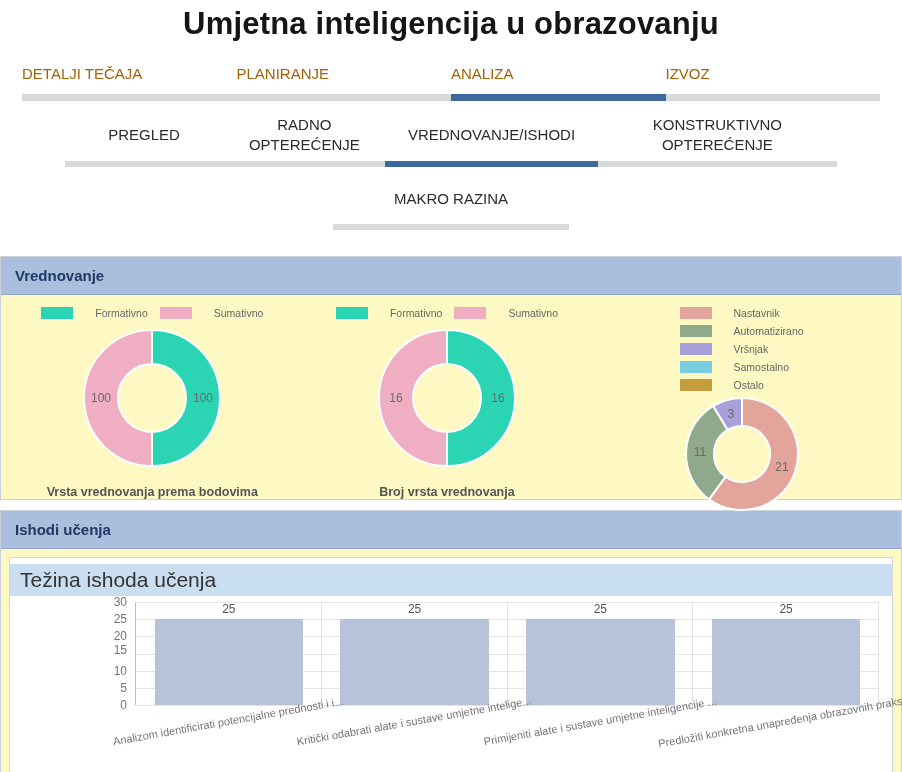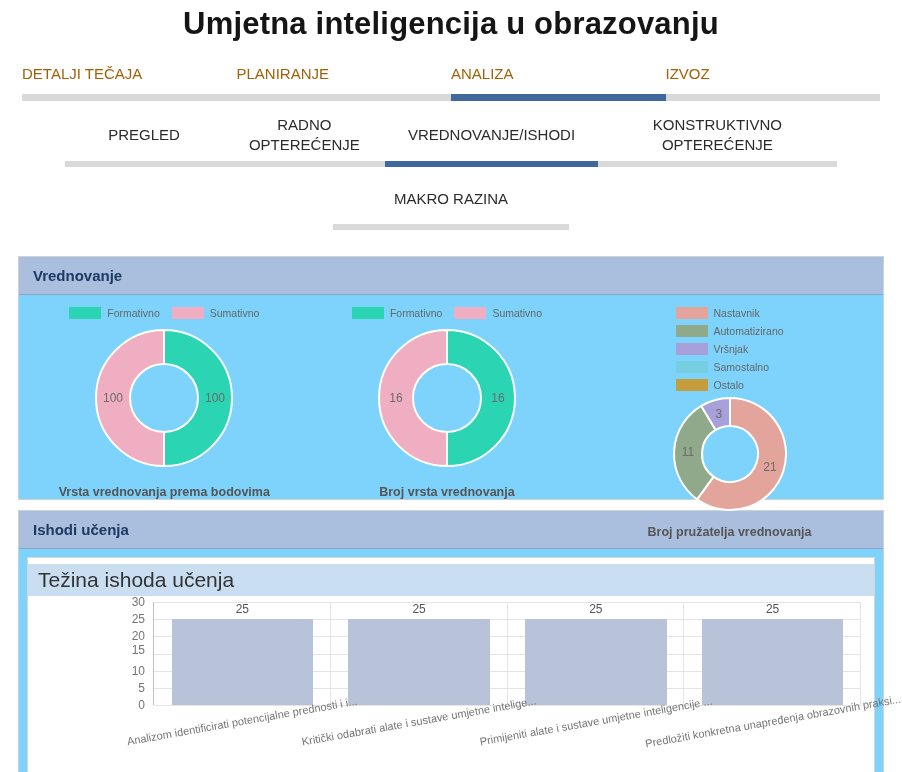--- a/index.html
+++ b/index.html
@@ -25,36 +25,36 @@
   .stab { display:flex; flex-direction:column; cursor:pointer; }
   .stab-label {
     flex:1; min-height:44px; display:flex; align-items:center; justify-content:center;
     text-align:center; font-size:15px; color:#2b2b2b; line-height:1.3; padding:0 8px 7px;
   }
   .sbar { height:6px; background:#d9d9d9; width:100%; }
   .sbar.active { background:#3f699d; }
   .stab.w0{width:20.5%}.stab.w1{width:21%}.stab.w2{width:27.5%}.stab.w3{width:31%}
   .tabrow.row2 .stab { width:236px; }
   
-  .panel { margin:0 18px; border:1px solid #ccd2da; background:#7dd3fc; }
+  .panel { margin:0 0; border:1px solid #ccd2da; background:#fef9c3; }
   .panel.first { margin-top:26px; }
   .panel.second { margin-top:10px; }
   .panel-header {
     background:#a9bfdd; border-bottom:1px solid #8fa5c4; padding:10px 14px;
     font-size:15px; font-weight:700; color:#1f3864;
   }
   
   .donuts { display:flex; align-items:stretch; padding:12px 12px 10px 4px; height:204px; }
   .donut-block { width:33.33%; display:flex; flex-direction:column; align-items:center; }
   .legend {
     display:flex; flex-wrap:wrap; justify-content:center; column-gap:12px; row-gap:6px;
     font-size:10.5px; color:#666; margin-bottom:4px;
   }
   .legend.wide { max-width:292px;flex-direction:column; }
-  .legend-item { display:flex; align-items:center; gap:6px; cursor:pointer; }
+  .legend-item { display:flex; align-items:center; gap:22px; cursor:pointer; }
   .swatch { width:32px; height:12px; display:inline-block; }
   .slice-label { font-size:12px; fill:#6b6b6b; font-family:"Liberation Sans",sans-serif; }
   .donut-title { margin-top:auto; padding-top:8px; font-size:12.5px; font-weight:700; color:#555; }
   
   .panel-body2 { padding:8px 8px 0; }
   .inner-box { border:1px solid #d6d6d6; background:#fff; padding-top:6px; }
   .sub-band { background:#cadef2; color:#333; font-size:21px; padding:4px 10px; margin:0; }
   .barchart { position:relative; margin-top:6px; }
   .plot { position:relative; margin-left:125px; margin-right:13px; height:103px;
           border-left:1px solid #c0c0c0; }
@@ -187,21 +187,20 @@
           </span>
         </div>
         <div><svg width="118" height="118" viewBox="0 0 118 118">
             <path d="M59.00,3.00 A56,56 0 1 1 26.08,104.30 L42.54,81.65 A28,28 0 1 0 59.00,31.00 Z" fill="#e2a49b" stroke="#ffffff" stroke-width="2"></path>
             <text class="slice-label" x="98.9" y="76.0" text-anchor="middle">21</text>
             <path d="M26.08,104.30 A56,56 0 0 1 30.28,10.93 L44.64,34.96 A28,28 0 0 0 42.54,81.65 Z" fill="#90a98a" stroke="#ffffff" stroke-width="2"></path>
             <text class="slice-label" x="17.0" y="61.1" text-anchor="middle">11</text>
             <path d="M30.28,10.93 A56,56 0 0 1 59.00,3.00 L59.00,31.00 A28,28 0 0 0 44.64,34.96 Z" fill="#a8a0da" stroke="#ffffff" stroke-width="2"></path>
             <text class="slice-label" x="47.8" y="22.5" text-anchor="middle">3</text>
           </svg></div>
-        <div class="donut-title">Broj pružatelja vrednovanja</div>
       </div>
     </div>
 </section>
 
 <section class="panel second">
   <div class="panel-header">Ishodi učenja</div>
   <div class="panel-body2">
     <div class="inner-box">
       <div class="sub-band">Težina ishoda učenja</div>
       <div class="barchart" id="barchart">

